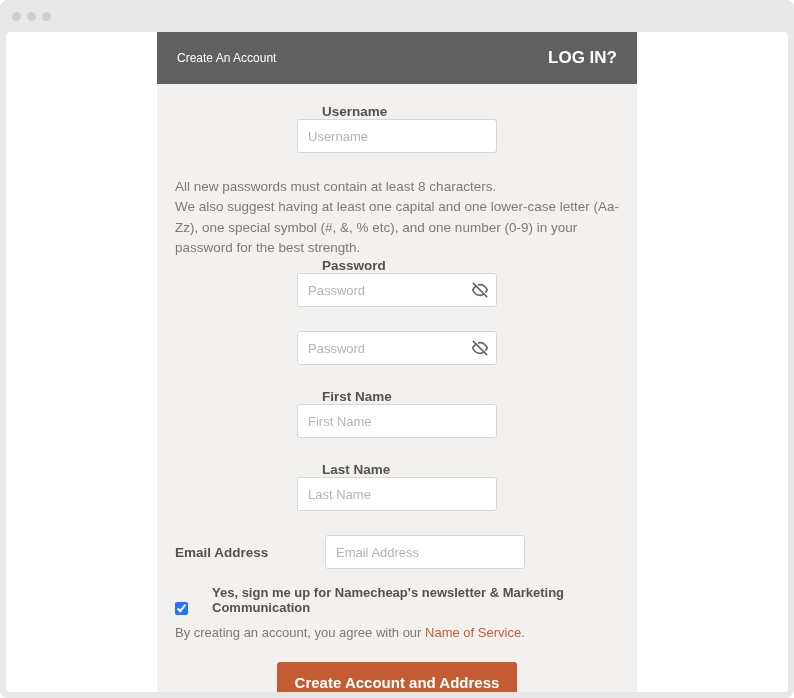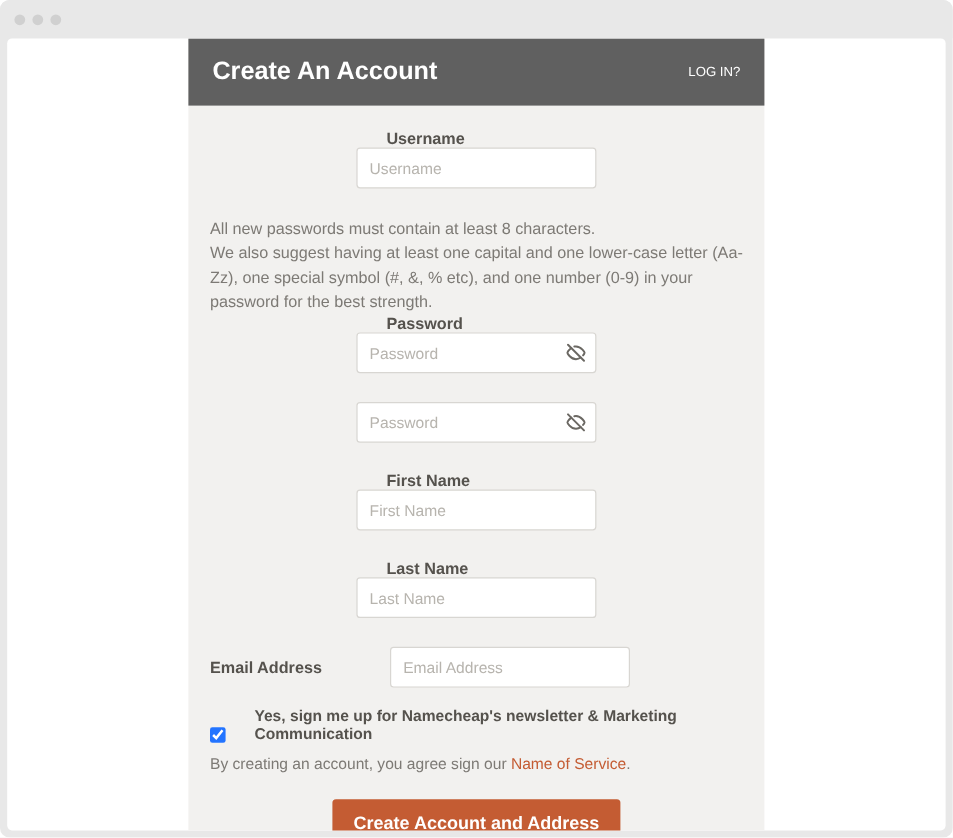--- a/index.html
+++ b/index.html
@@ -53,26 +53,26 @@
     }
     .card-header {
       background: #606060;
       color: #ffffff;
       padding: 16px 20px;
       display: flex;
       justify-content: space-between;
       align-items: center;
     }
     .card-header-title {
+      font-weight: 400;
+      font-size: 12px;
+    }
+    .card-header-login {
       font-weight: 700;
-      font-size: 21px;
-    }
-    .card-header-login {
-      font-weight: 400;
-      font-size: 11px;
+      font-size: 17px;
       cursor: pointer;
     }
     .card-body {
       padding: 20px 18px 22px 18px;
     }
     .intro-text {
       color: #7d7a75;
       font-size: 13.5px;
       margin-bottom: 22px;
     }
@@ -245,21 +245,21 @@
             <input class="form-input" type="text" placeholder="Email Address" style="">
           </div>
         </div>
 
         <div class="checkbox-row">
           <input type="checkbox" class="checkbox-input" checked="" style="">
           <span class="checkbox-label">Yes, sign me up for Namecheap's newsletter &amp; Marketing Communication</span>
         </div>
 
         <div class="terms-text">
-          <span>By creating an account, you agree sign our </span><span class="terms-link">Name of Service</span><span>.</span>
+          <span>By creating an account, you agree with our </span><span class="terms-link">Name of Service</span><span>.</span>
         </div>
 
         <div class="submit-row">
           <button class="submit-button">Create Account and Address</button>
         </div>
       </div>
     </div>
   </div>
 </div>
 

